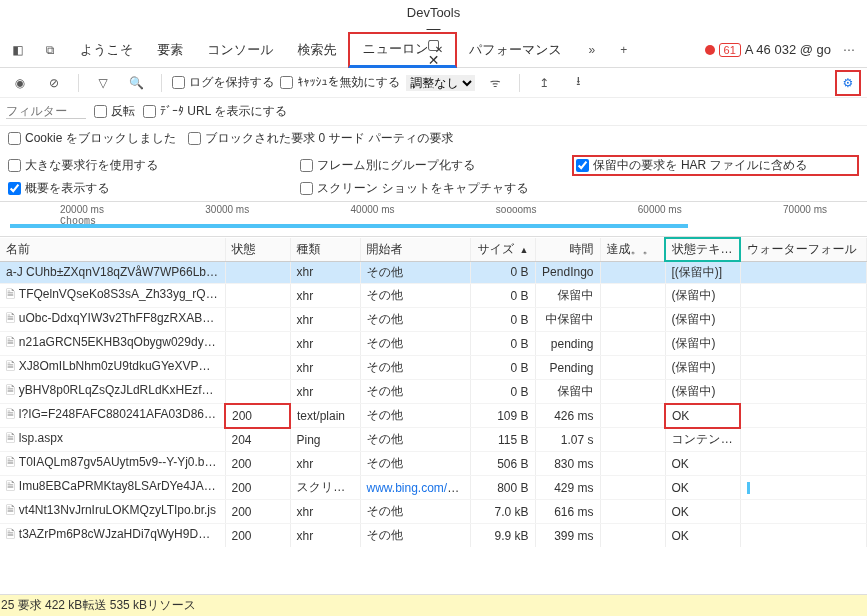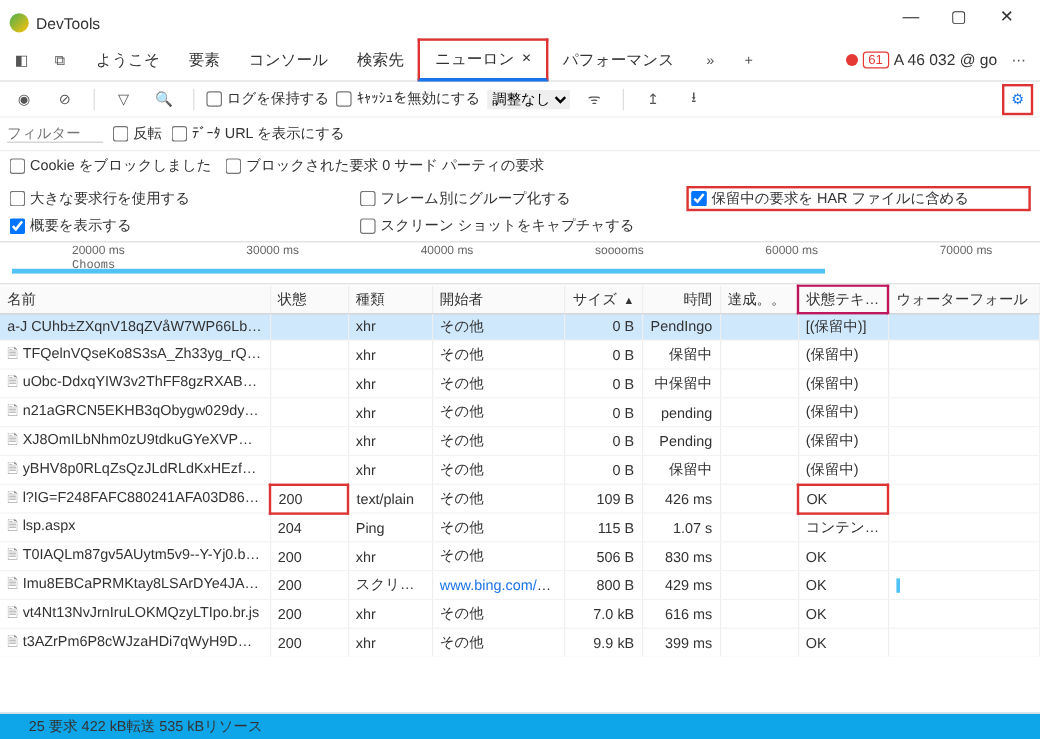--- a/index.html
+++ b/index.html
@@ -1,17 +1,17 @@
 <!DOCTYPE html>
 <html><head>
 <meta charset="utf-8">
 <style>
 * { margin: 0; padding: 0; box-sizing: border-box; font-family: "Segoe UI", Meiryo, sans-serif; }
 body { background: #fff; font-size: 12px; color: #333; width: 867px; height: 616px; overflow: hidden; }
-.titlebar { display: flex; align-items: flex-end; height: 32px; padding: 5px 8px; }
+.titlebar { display: flex; align-items: center; height: 32px; padding: 5px 8px; flex-direction: column; }
 .titlebar .logo { width: 16px; height: 16px; border-radius: 50%; background: linear-gradient(135deg,#4caf50,#ffc107); margin-right: 6px; }
 .titlebar .title { flex: 0 0 auto; font-size: 13px; }
 .titlebar .spacer { flex: 1; }
 .winbtn { width: 40px; height: 28px; display: flex; align-items: center; justify-content: center; font-size: 14px; }
 .tabs { display: flex; align-items: center; height: 36px; border-bottom: 1px solid #ddd; padding: 0 4px; gap: 4px; }
 .icon-btn { width: 28px; height: 28px; display: flex; align-items: center; justify-content: center; color: #555; }
 .tab { padding: 0 12px; height: 36px; display: flex; align-items: center; font-size: 13px; color: #333; gap: 6px; }
 .tab.active { border: 2px solid #d33; border-bottom: 3px solid #1a73e8; }
 .tabs .spacer2 { flex: 1; }
 .recording { display: flex; align-items: center; gap: 4px; font-size: 13px; font-family: monospace; }
@@ -45,23 +45,23 @@
 .col-init { width: 110px; }
 .col-size { width: 65px; text-align: right; }
 .col-time { width: 65px; text-align: right; }
 .col-fulfil { width: 65px; }
 .col-stxt { width: 75px; }
 .col-wf { width: auto; }
 td.col-size, td.col-time { text-align: right; }
 .file-icon::before { content: "🗎"; margin-right: 4px; color: #888; font-size: 11px; }
 .link { color: #1a73e8; }
 .hl { background: #cfe8fc; }
-.th-red { border: 2px solid #be185d; }
+.th-red { border: 2px solid #14b8a6; }
 .td-red { border: 2px solid #d33; }
-.statusbar { position: absolute; bottom: 0; left: 0; right: 0; height: 22px; border-top: 1px solid #ddd; padding: 2px 24px; font-size: 12px; background: #0ea5e9; }
+.statusbar { position: absolute; bottom: 0; left: 0; right: 0; height: 22px; border-top: 1px solid #ddd; padding: 2px 1px; font-size: 12px; background: #fef9c3; }
 .wf-bar { display: inline-block; width: 3px; height: 12px; background: #4fc3f7; vertical-align: middle; }
 </style>
 </head>
 <body>
 
 <div class="titlebar">
   <div class="logo"></div>
   <div class="title">DevTools</div>
   <div class="spacer"></div>
   <div class="winbtn">—</div>

